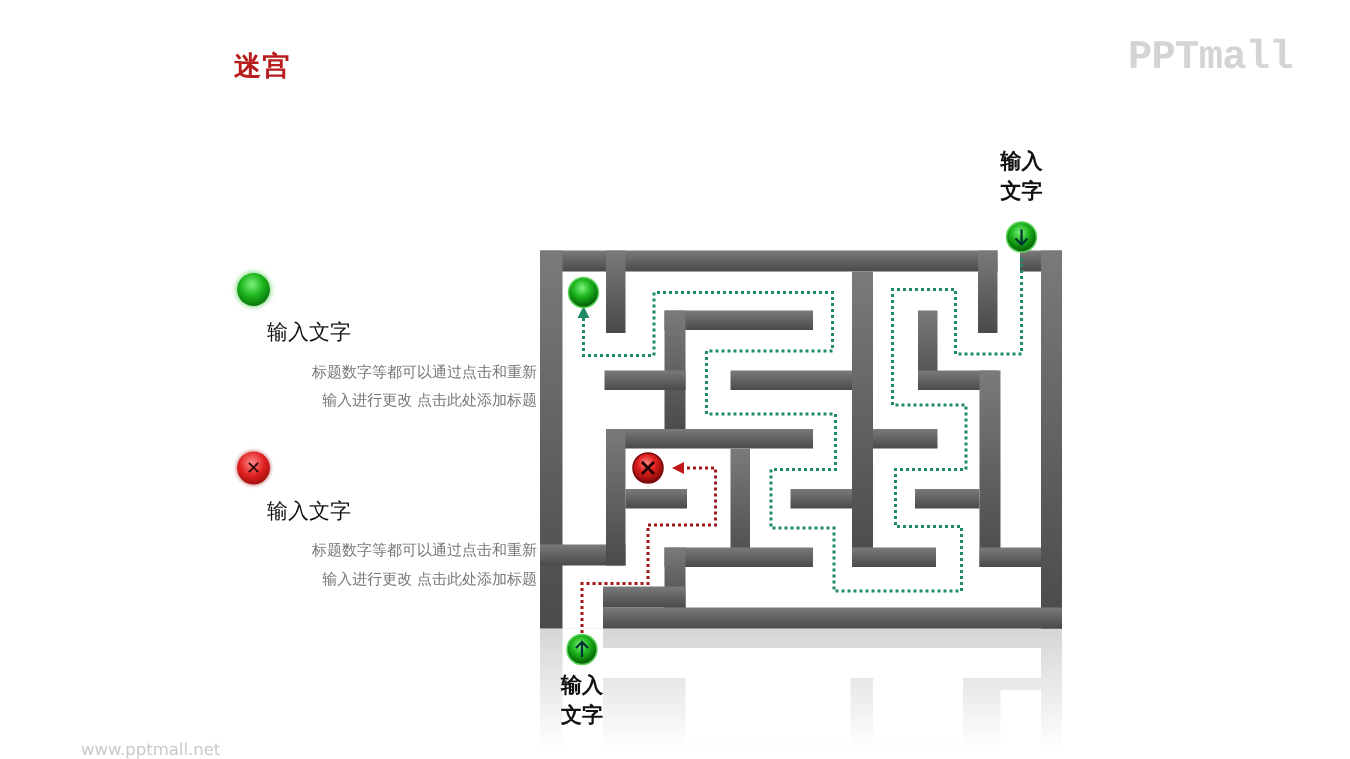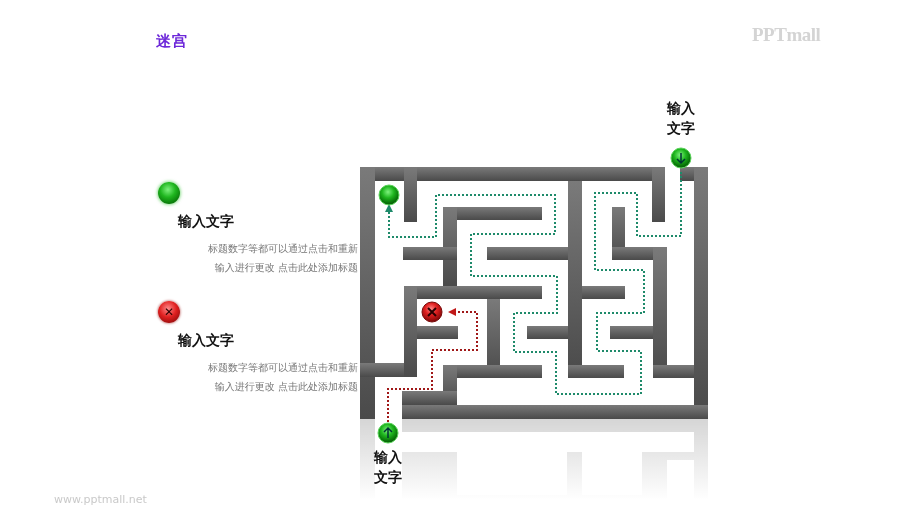--- a/index.html
+++ b/index.html
@@ -1,22 +1,22 @@
 <!DOCTYPE html>
 <html><head>
 <meta charset="utf-8">
 <style>
   html,body{margin:0;padding:0;}
   body{width:900px;height:506px;background:#ffffff;position:relative;overflow:hidden;font-family:"DejaVu Sans","Liberation Sans",sans-serif;}
-  .title{position:absolute;left:156px;top:32px;font-size:15px;font-weight:bold;color:#6d28d9;letter-spacing:1px;}
-  .logo{position:absolute;left:752px;top:24px;font-size:19px;font-weight:bold;color:#d4d4d4;font-family:Liberation Serif, serif;letter-spacing:-0.5px;}
+  .title{position:absolute;left:156px;top:32px;font-size:18px;font-weight:bold;color:#b91c1c;letter-spacing:1px;}
+  .logo{position:absolute;left:752px;top:24px;font-size:27px;font-weight:bold;color:#d4d4d4;font-family:Liberation Mono, monospace;letter-spacing:-0.5px;}
   .footer{position:absolute;left:54px;top:493px;font-size:11px;color:#c9c9c9;}
   .legend-item{position:absolute;left:158px;width:200px;}
   .legend-icon{width:22px;height:22px;border-radius:50%;}
-  .legend-title{margin-top:9px;font-size:14px;font-weight:bold;color:#111;padding-left:20px;}
+  .legend-title{margin-top:9px;font-size:14px;font-weight:normal;color:#111;padding-left:20px;}
   .legend-desc{margin-top:8px;font-size:10px;color:#777;line-height:19px;text-align:right;}
   .green-ball{background:radial-gradient(circle at 45% 35%,#7df27d 0%,#1fb61f 40%,#0a7a0a 75%,#065806 100%);box-shadow:0 0 3px 1px rgba(60,200,60,0.55);}
   .red-ball{background:radial-gradient(circle at 45% 35%,#ff8a8a 0%,#e02020 45%,#9a0d0d 80%,#6a0808 100%);box-shadow:0 0 2px 1px rgba(160,30,30,0.4);position:relative;}
   .x-glyph{position:absolute;left:0;top:0;width:100%;height:100%;display:flex;align-items:center;justify-content:center;font-size:12px;font-weight:bold;color:#2a0000;line-height:1;}
   .maze-svg{position:absolute;left:0;top:0;}
   .label-vert{position:absolute;font-size:14px;font-weight:bold;color:#111;line-height:20px;}
 </style>
 </head>
 <body>
 

